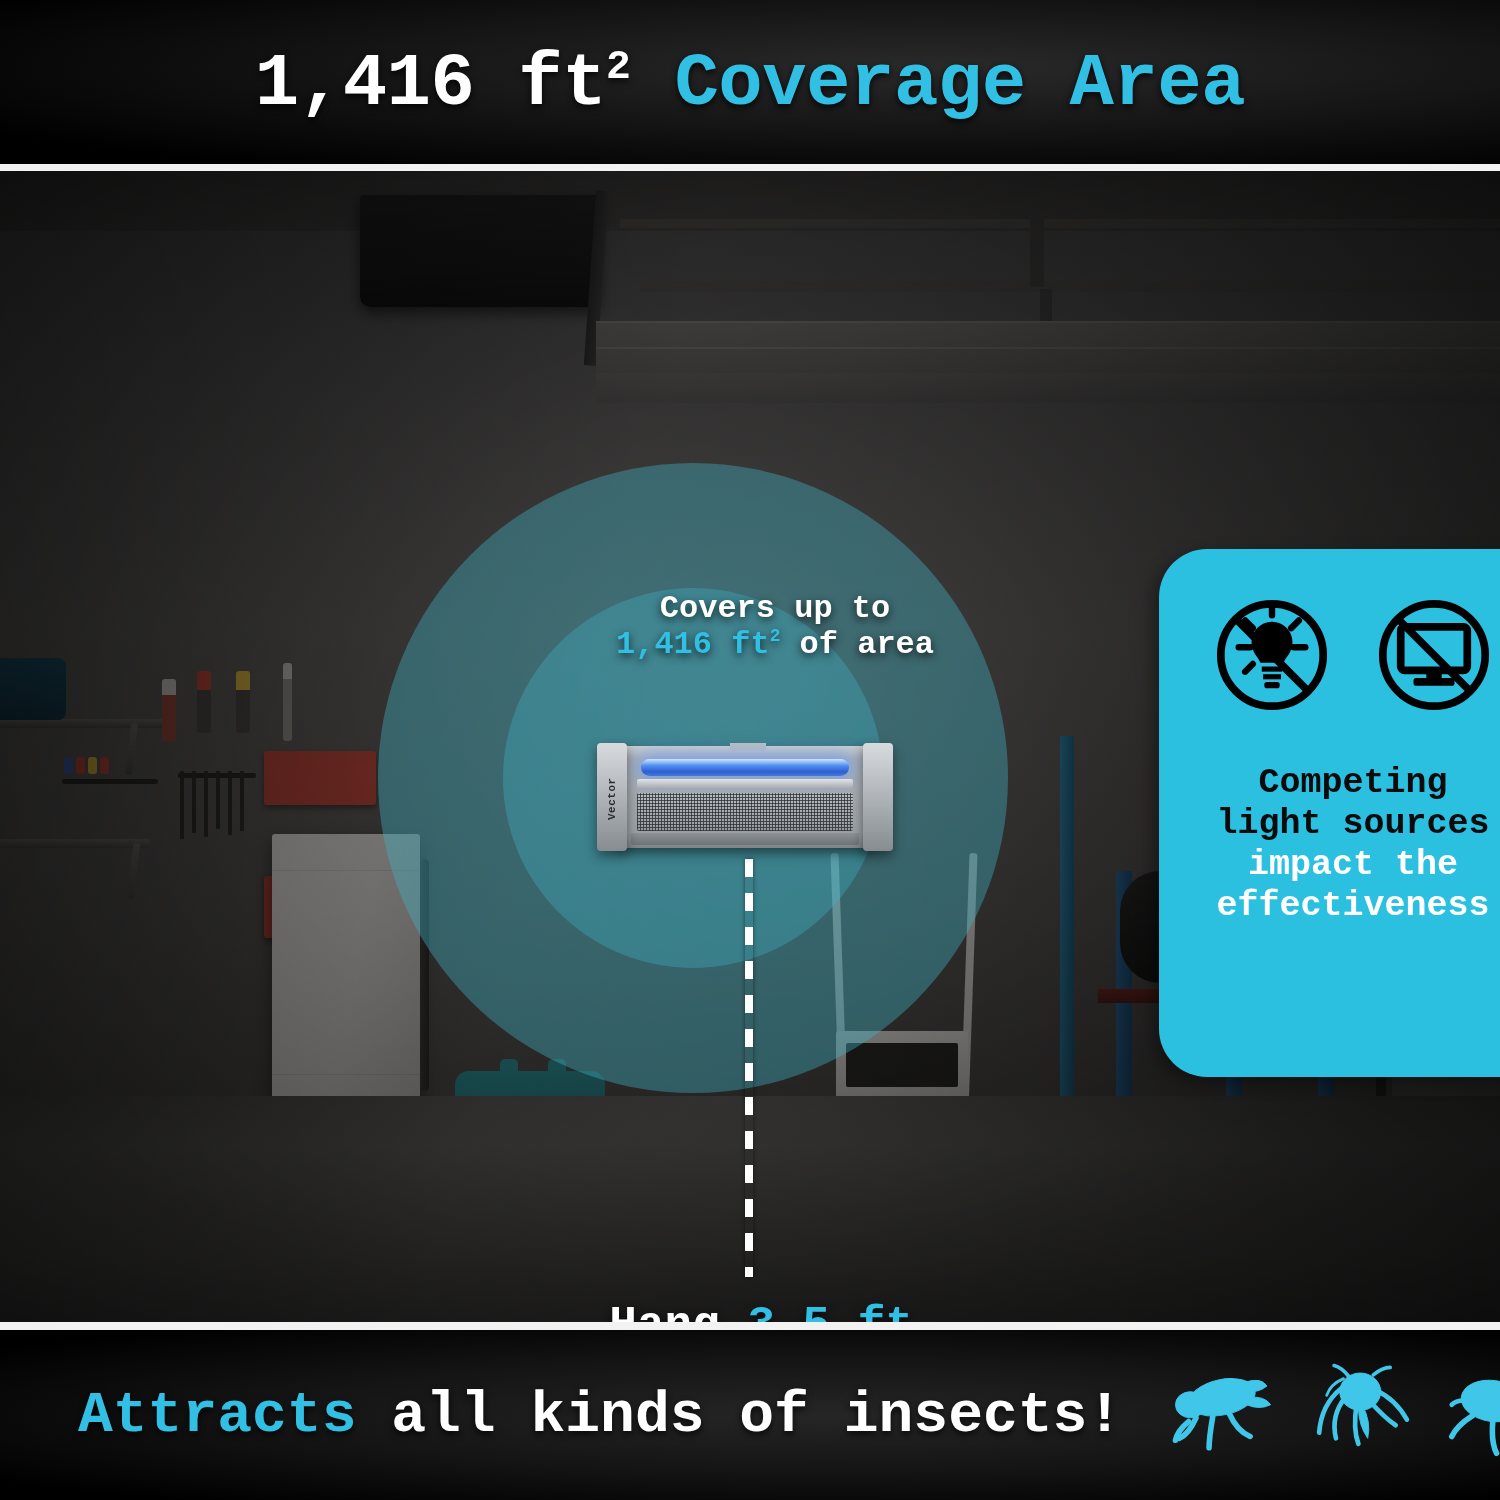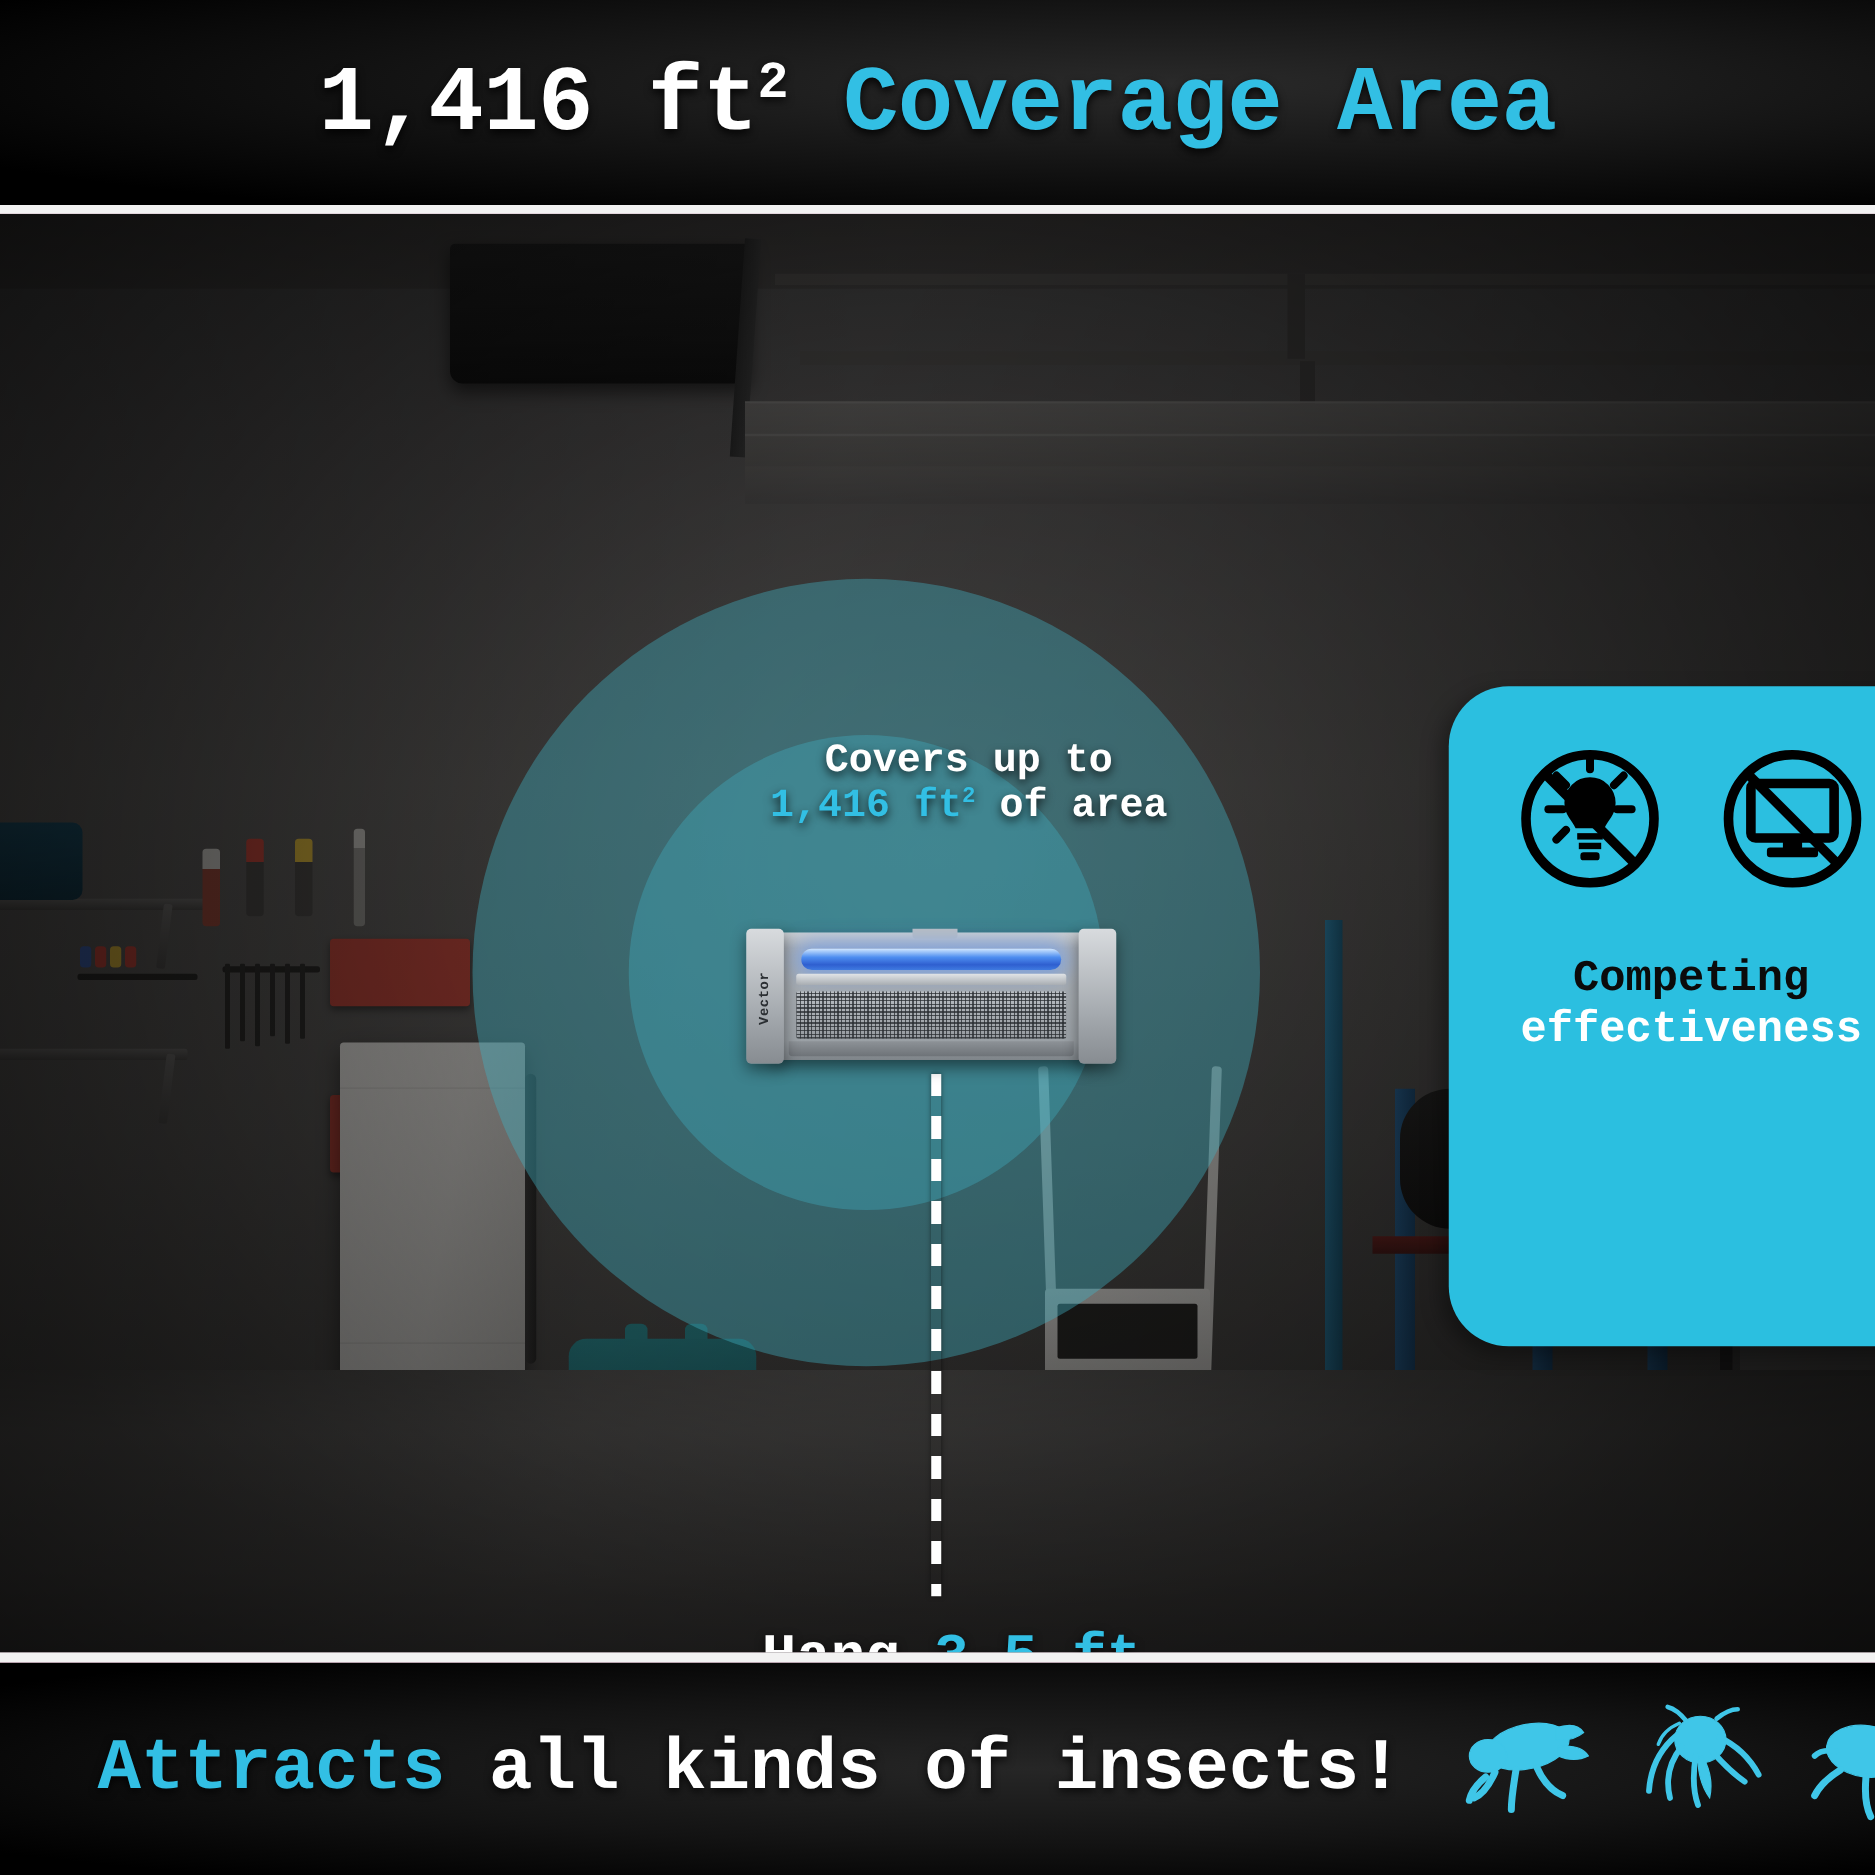--- a/index.html
+++ b/index.html
@@ -350,20 +350,22 @@
         <svg width="128" height="128" viewBox="0 0 100 100">
           <circle cx="50" cy="50" r="40" fill="none" stroke="#000" stroke-width="6"></circle>
           <line x1="21" y1="21" x2="79" y2="79" stroke="#000" stroke-width="6"></line>
           <rect x="24" y="28" width="52" height="34" rx="3" fill="none" stroke="#000" stroke-width="6"></rect>
           <rect x="44" y="62" width="12" height="7" fill="#000"></rect>
           <rect x="34" y="68" width="32" height="6" rx="2" fill="#000"></rect>
         </svg>
       </div>
       <div class="callout-text">
         <div class="c-black">Competing</div>
+        <div class="c-black">light sources</div>
+        <div class="c-white">impact the</div>
         <div class="c-white">effectiveness</div>
       </div>
     </div>
 
   </div>
 
   <div class="divider-bottom"></div>
 
   <div class="bottom-banner">
     <div class="bottom-title">

